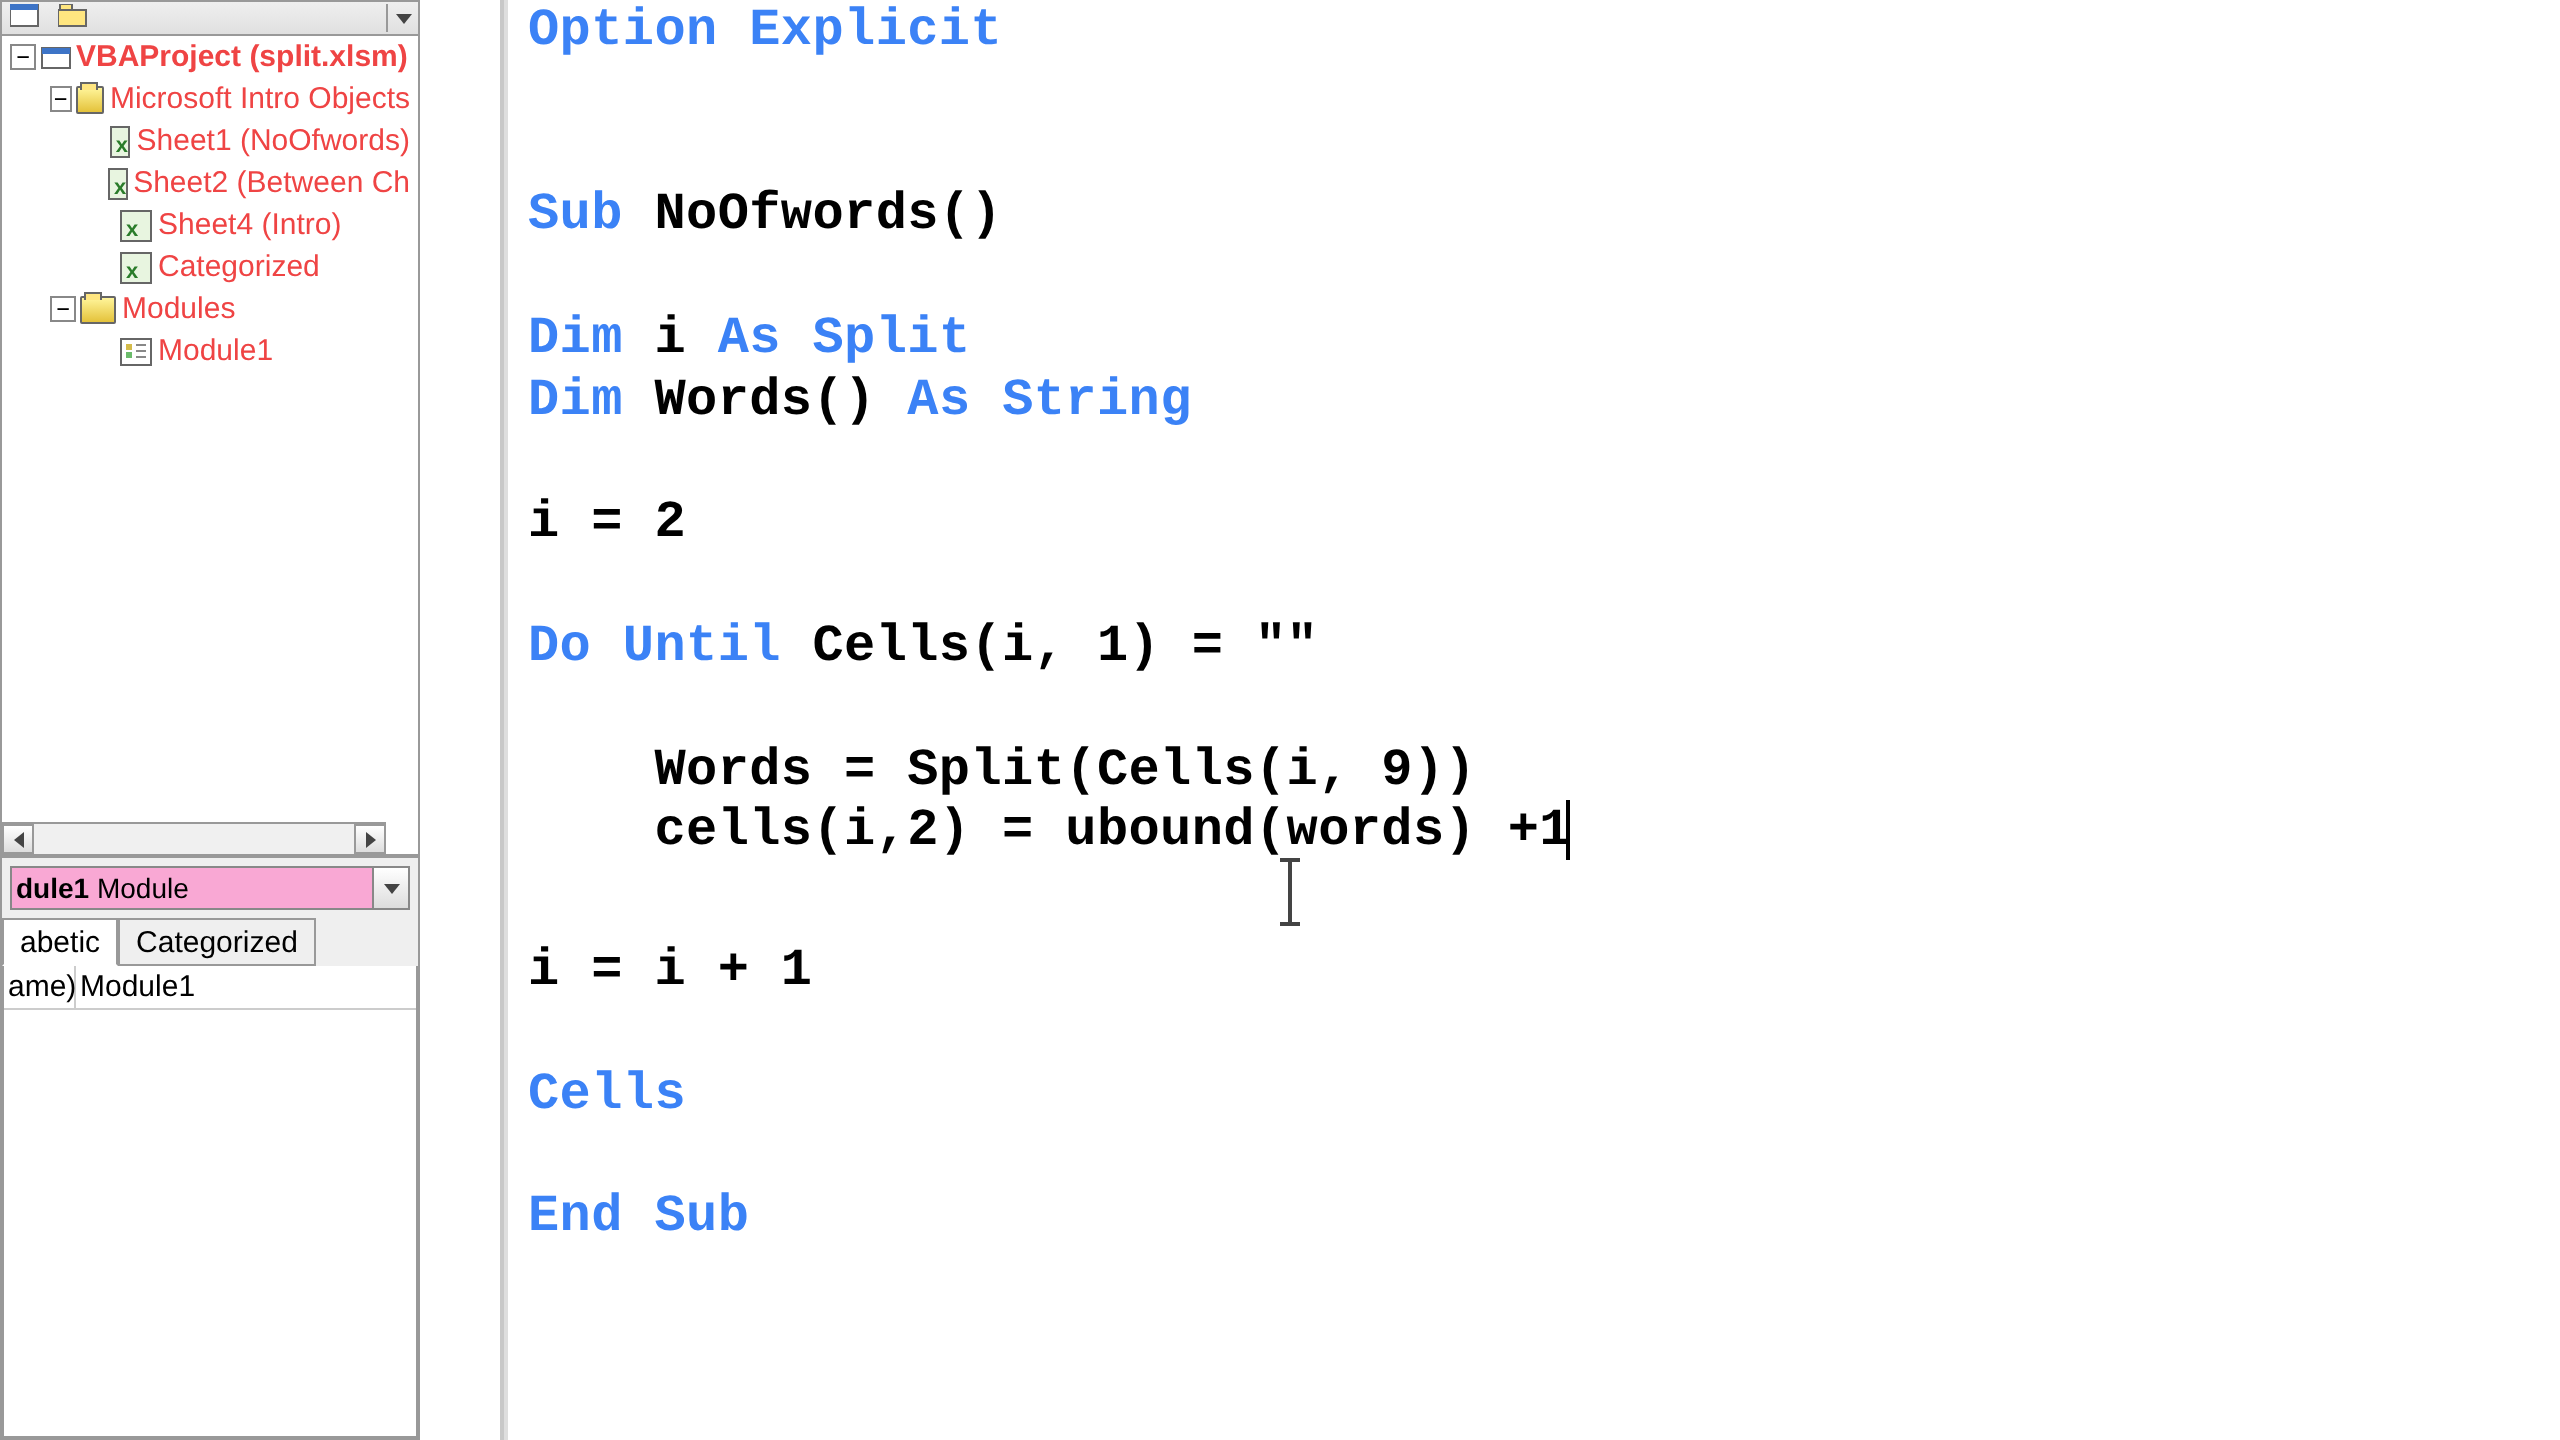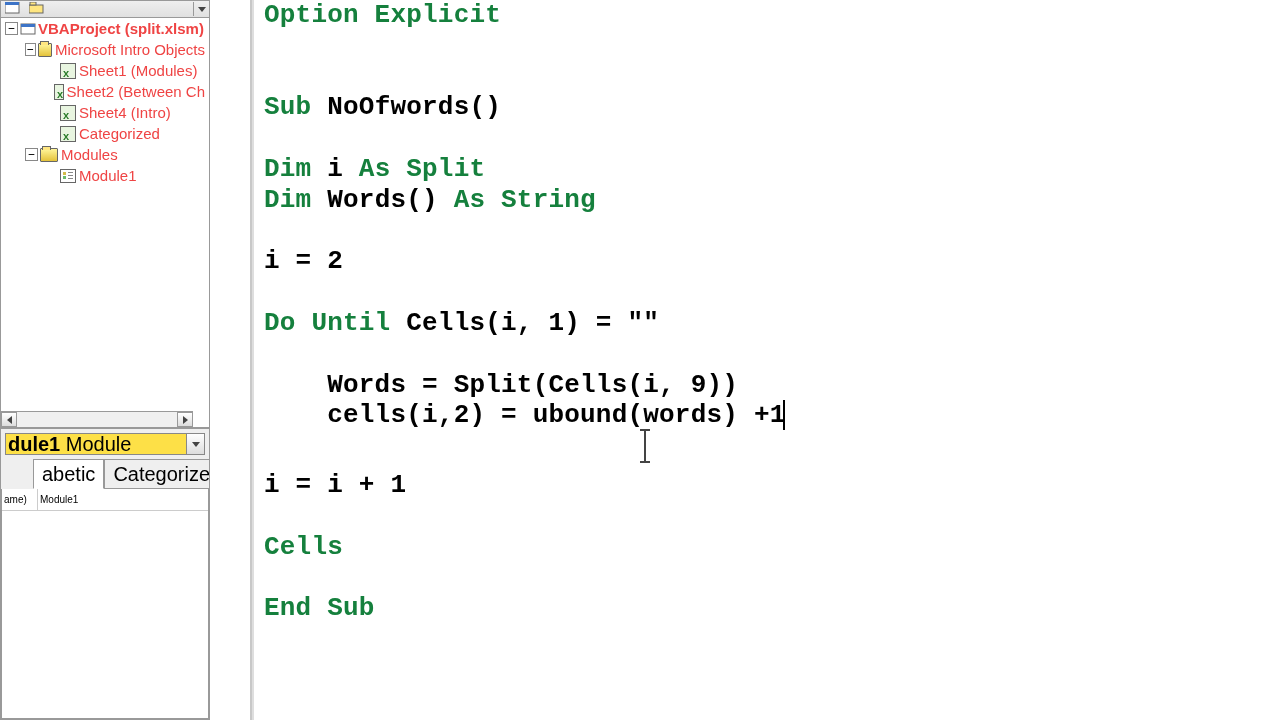--- a/index.html
+++ b/index.html
@@ -30,39 +30,39 @@
 .ind1{ margin-left:8px;} .ind2{margin-left:28px;} .ind3{margin-left:48px;}
 .tree-scroll { position:absolute; bottom:0; left:0; right:16px; height:16px; background:#f0f0f0; border-top:1px solid #999; display:flex; }
 .tree-scroll .btn { width:16px; height:15px; background:linear-gradient(#fff,#ddd); border:1px solid #999; display:flex; align-items:center; justify-content:center; cursor:pointer;}
 .tree-scroll .track { flex:1; }
 .arrow-left{width:0;height:0;border-top:4px solid transparent;border-bottom:4px solid transparent;border-right:5px solid #444;}
 .arrow-right{width:0;height:0;border-top:4px solid transparent;border-bottom:4px solid transparent;border-left:5px solid #444;}
 
 .props { flex:1; border:1px solid #999; background:#efefef; display:flex; flex-direction:column; overflow:hidden;}
 .props-title { height:24px; background:linear-gradient(#f5f5f5,#dedede); display:flex; align-items:center; padding-left:4px; font-size:15px; color:#666; }
 .close-btn { margin-left:auto; width:20px; height:20px; display:flex; align-items:center; justify-content:center; font-size:18px; font-weight:bold; color:#555; cursor:pointer; border:1px solid #999;}
-.props-combo { margin:4px; height:22px; background:#fde047; border:1px solid #888; display:flex; align-items:center; font-size:20px;}
+.props-combo { margin:4px; height:22px; background:#f9a8d4; border:1px solid #888; display:flex; align-items:center; font-size:14px;}
 .props-combo .cb-text{padding-left:2px;}
 .props-combo .cb-text b{font-weight:bold;}
 .props-combo .cb-dd{ margin-left:auto; width:18px; height:20px; border-left:1px solid #888; background:linear-gradient(#fff,#ddd); display:flex; align-items:center; justify-content:center; cursor:pointer;}
-.tabs { display:flex; background:#efefef; font-size:20px;padding-left:32px; }
+.tabs { display:flex; background:#efefef; font-size:15px; }
 .tab { padding:3px 8px 2px 8px; border:1px solid #999; background:#fff; cursor:pointer; }
 .tab.active { background:#fff; border-bottom:1px solid #fff; position:relative; z-index:1;}
 .tab:not(.active){ background:#efefef; }
 .prop-grid { flex:1; background:#fff; border:1px solid #999; margin:0; overflow:hidden; border-top:none;}
-.prop-row { display:flex; height:22px; font-size:10px;}
+.prop-row { display:flex; height:22px; font-size:15px;}
 .prop-cell-l { width:36px; padding-left:2px; display:flex; align-items:center; background:#fff; border-right:1px solid #ccc; border-bottom:1px solid #ccc;}
 .prop-cell-r { flex:1; padding-left:2px; display:flex; align-items:center; border-bottom:1px solid #ccc;}
 
 
 .right { flex:1; height:100%; display:flex; }
 .gutter { width:42px; background:#fff; border-right:2px solid #c8c8c8; }
 .vline { width:2px; background:#dedede; }
 .code { flex:1; background:#fff; padding:0 10px; overflow:hidden; font-family:"Courier New",monospace; font-size:26px; font-weight:600; line-height:30.8px; white-space:pre; color:#000; letter-spacing:0.2px;}
-.kw { color:#15803d; }
+.kw { color:#3b82f6; }
 .caret { display:inline-block; width:2px; height:30px; background:#000; vertical-align:text-bottom; margin-left:-2px;}
 .ibeam { display:inline-block; position:relative; width:2px; height:30px; background:#444; margin-left:380px;}
 .ibeam::before{content:"";position:absolute;top:-2px;left:-4px;width:10px;height:2px;background:#444;}
 .ibeam::after{content:"";position:absolute;bottom:-2px;left:-4px;width:10px;height:2px;background:#444;}
 </style>
 </head>
 <body>
 
 <div class="root">
   <div class="left">
@@ -96,21 +96,21 @@
           <span class="node-label bold">VBAProject (split.xlsm)</span>
         </div>
         <div class="node ind2">
           <span class="exp">−</span>
           <span class="folder"></span>
           <span class="node-label">Microsoft Intro Objects</span>
         </div>
         <div class="node ind3">
           <span class="exp none"></span>
           <span class="excel-icn"></span>
-          <span class="node-label">Sheet1 (Modules)</span>
+          <span class="node-label">Sheet1 (NoOfwords)</span>
         </div>
         <div class="node ind3">
           <span class="exp none"></span>
           <span class="excel-icn"></span>
           <span class="node-label">Sheet2 (Between Ch</span>
         </div>
         <div class="node ind3">
           <span class="exp none"></span>
           <span class="excel-icn"></span>
           <span class="node-label">Sheet4 (Intro)</span>

